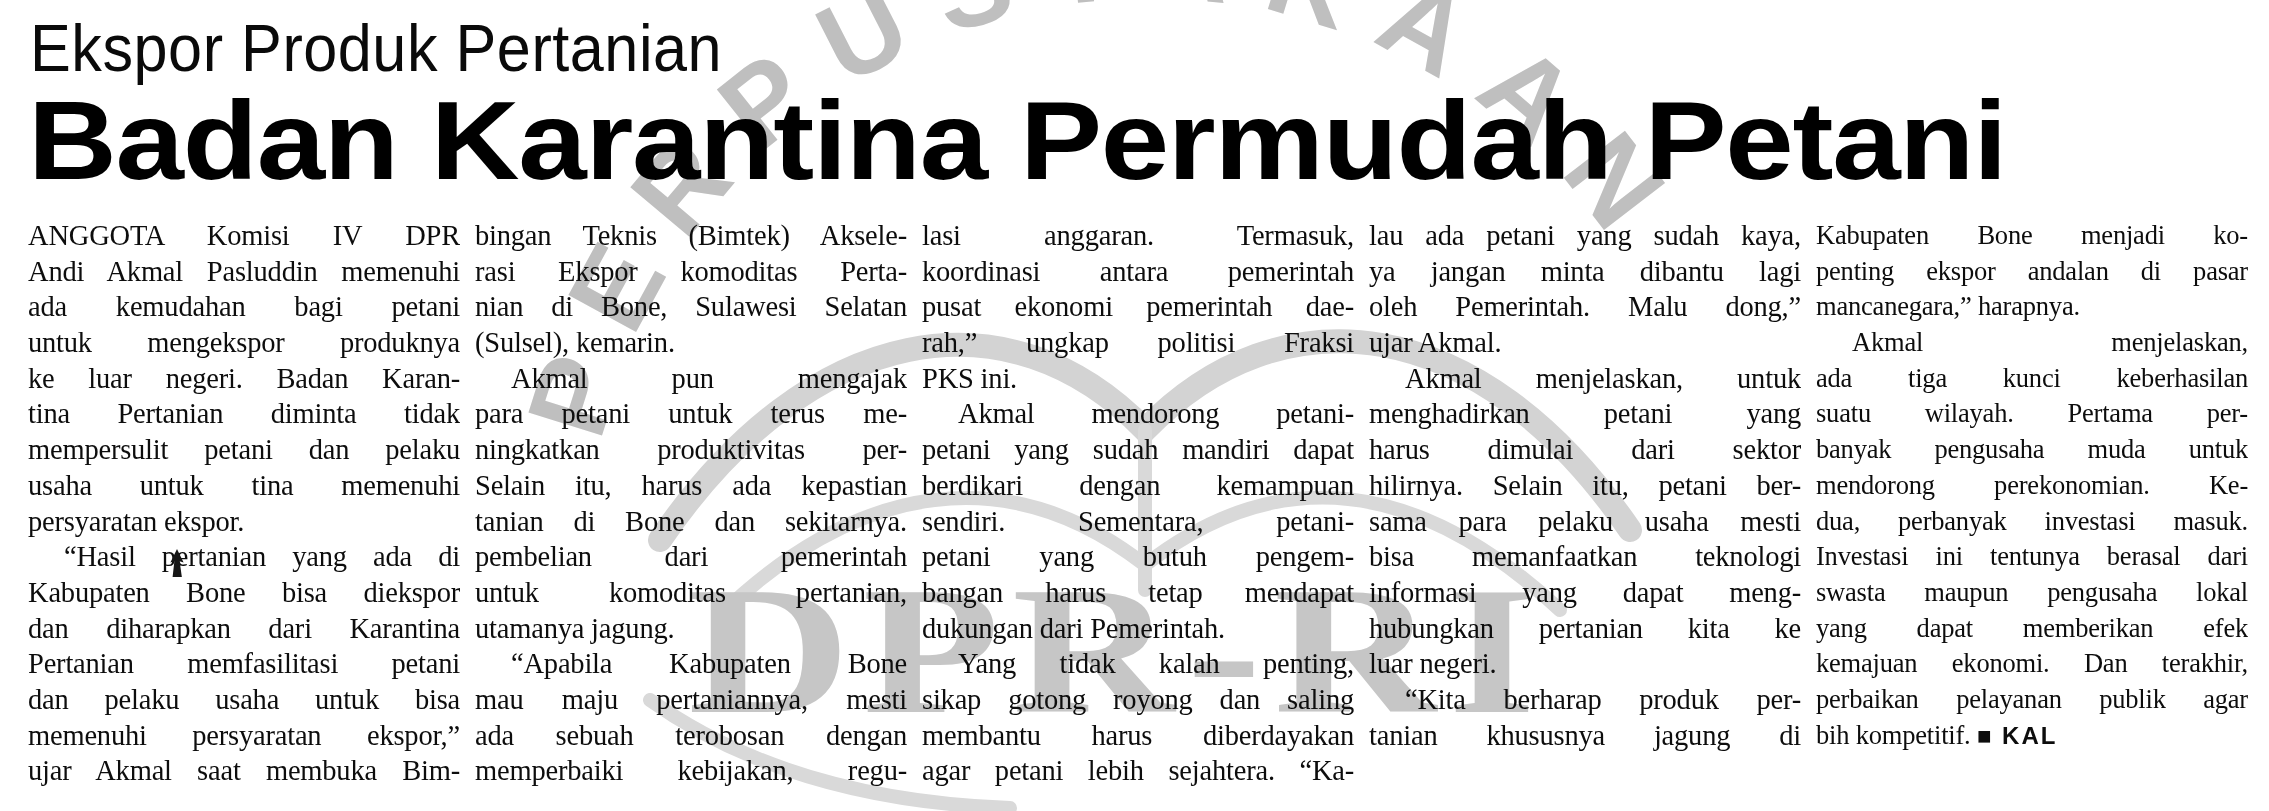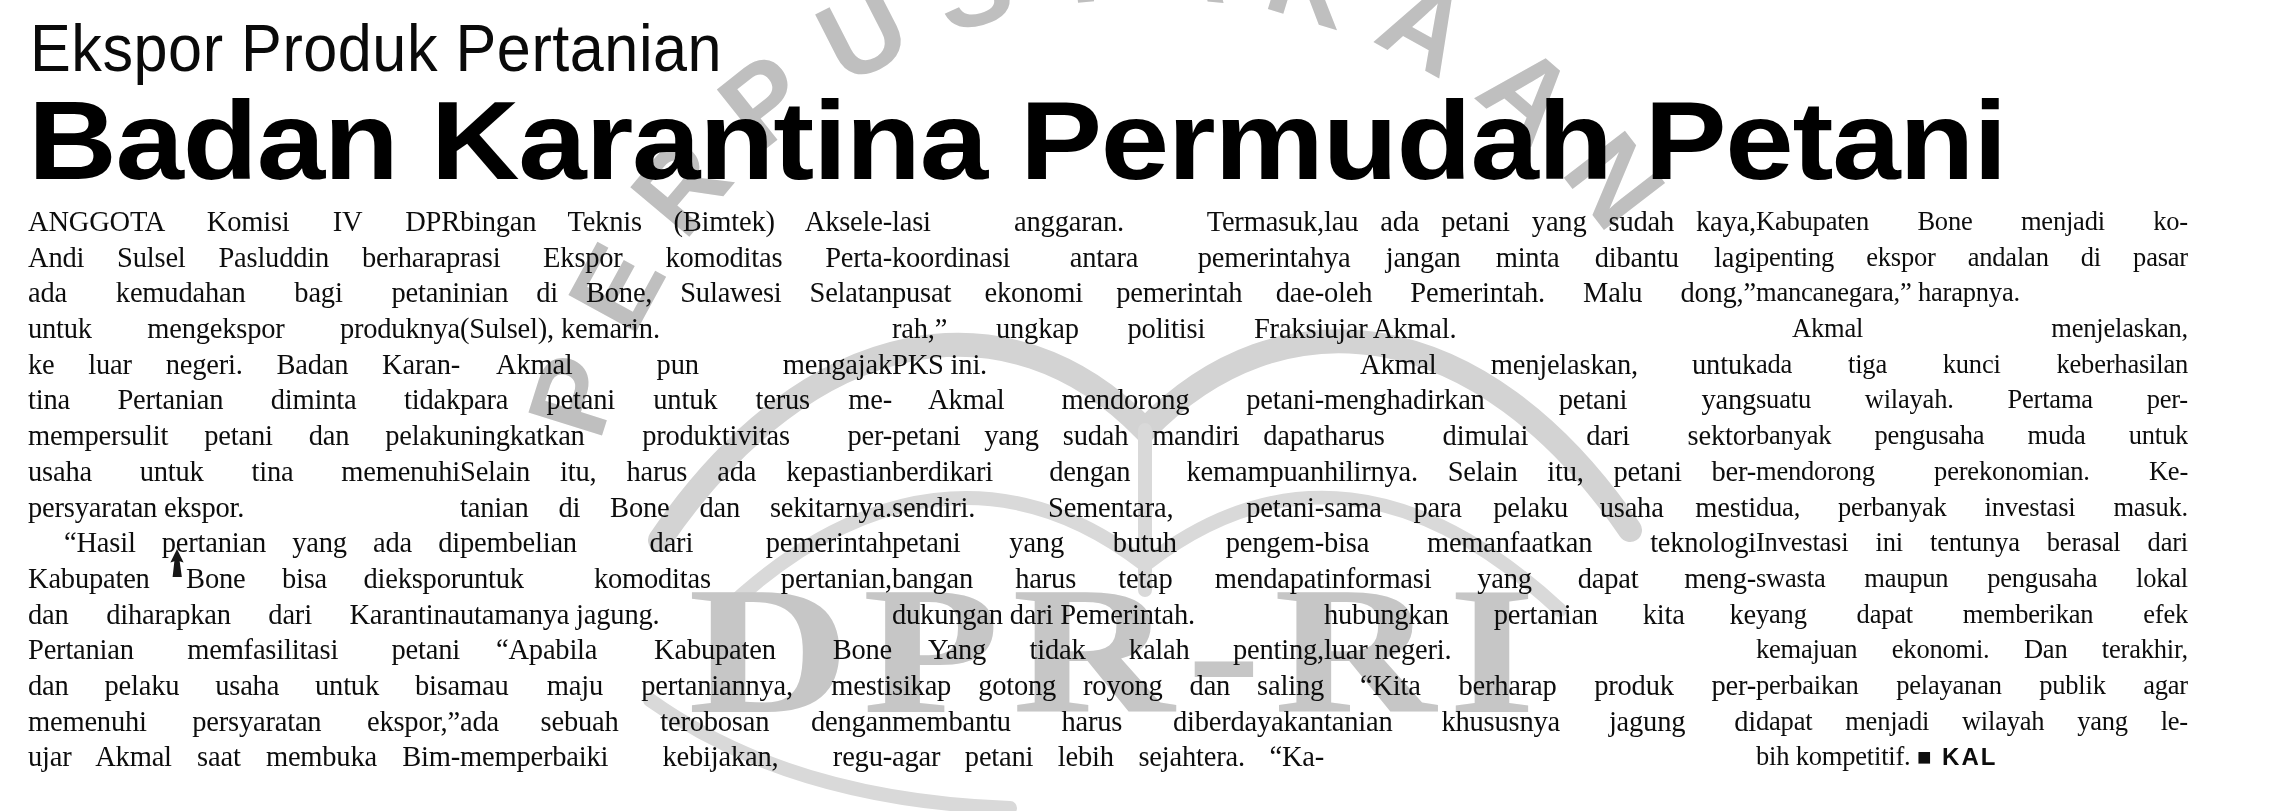--- a/index.html
+++ b/index.html
@@ -39,23 +39,24 @@
     letter-spacing: -1px;
     color: #000;
     transform: scale(1.23, 1.12);
     transform-origin: left top;
     white-space: nowrap;
   }
 
   
   .columns {
     position: absolute;
-    left: 28px; top: 204px;
+    left: 28px; top: 218px;
     width: 2222px;
     display: flex;
+    gap: 15px;
     z-index: 2;
   }
   .col {
     width: 432px;
     flex: 0 0 432px;
     font-size: 28.5px;
     line-height: 35.7px;
     letter-spacing: -0.2px;
   }
   .col:last-child { font-size: 26.5px; }
@@ -132,21 +133,21 @@
 
     <text class="wm-stamp-text" x="688" y="712" textLength="860" lengthAdjust="spacingAndGlyphs">DPR-RI</text>
   </svg>
 
   <div class="kicker">Ekspor Produk Pertanian</div>
   <h1 class="headline">Badan Karantina Permudah Petani</h1>
 
   <div class="columns" id="columns">
       <div class="col">
         <div class="line">ANGGOTA Komisi IV DPR</div>
-        <div class="line">Andi Sulsel Pasluddin berharap</div>
+        <div class="line">Andi Akmal Pasluddin memenuhi</div>
         <div class="line">ada kemudahan bagi petani</div>
         <div class="line">untuk mengekspor produknya</div>
         <div class="line">ke luar negeri. Badan Karan-</div>
         <div class="line">tina Pertanian diminta tidak</div>
         <div class="line">mempersulit petani dan pelaku</div>
         <div class="line">usaha untuk tina memenuhi</div>
         <div class="line end">persyaratan ekspor.</div>
         <div class="line indent">“Hasil pertanian yang ada di</div>
         <div class="line">Kabupaten Bone bisa diekspor</div>
         <div class="line">dan diharapkan dari Karantina</div>
@@ -216,19 +217,18 @@
         <div class="line">ada tiga kunci keberhasilan</div>
         <div class="line">suatu wilayah. Pertama per-</div>
         <div class="line">banyak pengusaha muda untuk</div>
         <div class="line">mendorong perekonomian. Ke-</div>
         <div class="line">dua, perbanyak investasi masuk.</div>
         <div class="line">Investasi ini tentunya berasal dari</div>
         <div class="line">swasta maupun pengusaha lokal</div>
         <div class="line">yang dapat memberikan efek</div>
         <div class="line">kemajuan ekonomi. Dan terakhir,</div>
         <div class="line">perbaikan pelayanan publik agar</div>
-        <div class="line">dapat menjadi wilayah yang le-</div>
         <div class="line end">bih kompetitif. <span class="sig">■ KAL</span></div>
       </div>
     </div>
 
   <div class="ink-mark"></div>
 </div>
 
 </body></html>

